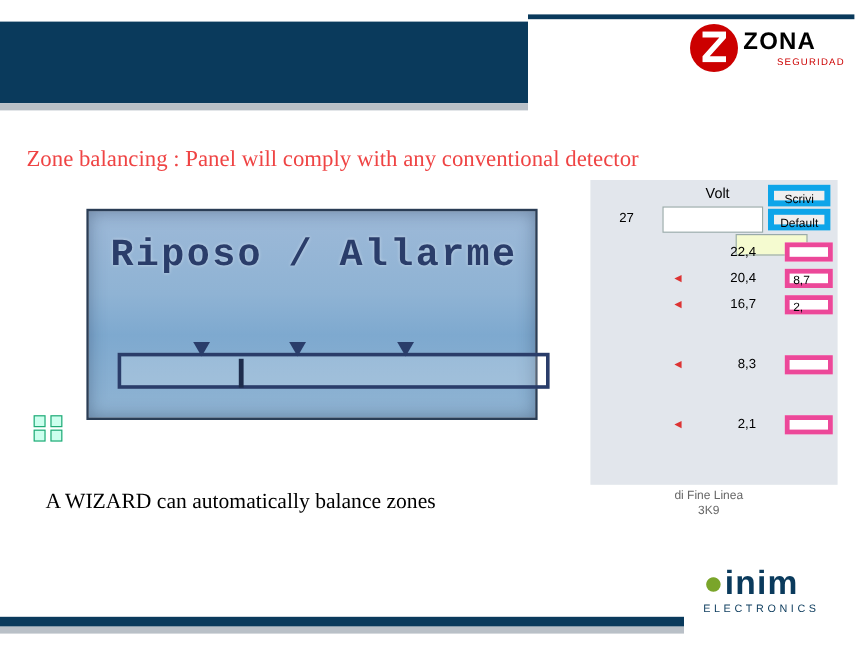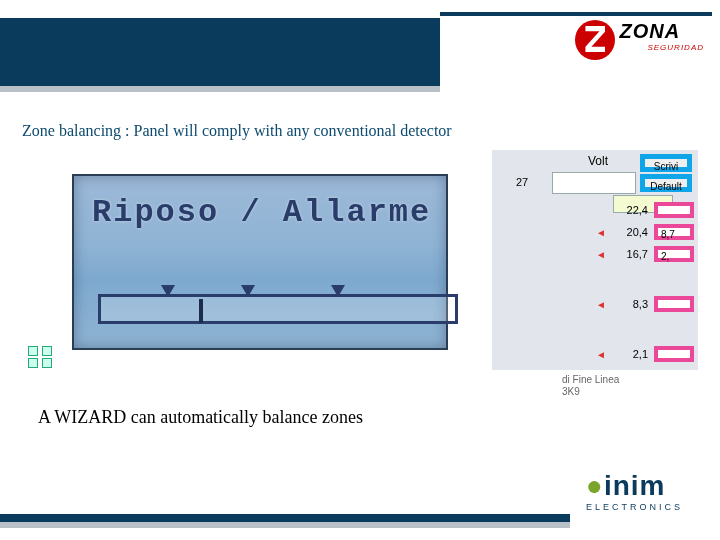--- a/index.html
+++ b/index.html
@@ -38,22 +38,22 @@
     top: 12px;
     width: 272px;
     height: 4px;
     background: #0a3a5c;
   }
   .logo-zona {
     position: absolute;
     right: 16px;
     top: 20px;
     display: flex;
+    align-items: center;
     gap: 4px;
-    font-style: italic;
   }
   .logo-zona-mark {
     width: 40px; height: 40px;
     background: #c00;
     border-radius: 50%;
     position: relative;
   }
   .logo-zona-mark::before {
     content:"";
     position:absolute;
@@ -62,36 +62,36 @@
     background:#fff;
     clip-path: polygon(0 0, 100% 0, 100% 20%, 30% 80%, 100% 80%, 100% 100%, 0 100%, 0 80%, 70% 20%, 0 20%);
   }
   .logo-zona-text { font-weight: bold; font-size: 20px; color:#000; letter-spacing:1px;}
   .logo-zona-sub { font-size:8px; color:#c00; text-align:right; letter-spacing:1px;margin-left:28px;}
   .heading {
     position: absolute;
     left: 22px;
     top: 122px;
     font-family: "Times New Roman", serif;
-    font-size: 16px;
-    color: #0c4a6e;
+    font-size: 19px;
+    color: #ef4444;
   }
   .screenshot-area {
     position: absolute;
     left: 22px;
     top: 150px;
     width: 676px;
     height: 236px;
   }
   
   .rpanel {
     position: absolute;
     right: 0; top: 0;
     width: 206px;
-    height: 220px;
+    height: 254px;
     background: #e2e6ec;
     font-size: 11px;
     color: #000;
   }
   .rpanel-title {
     position:absolute;
     left: 96px; top: 4px;
     font-size: 12px;
   }
   .rpanel-27 {
@@ -122,38 +122,38 @@
     font-size:10px;
     text-align:center;
     line-height:16px;
   }
   .rpanel-btn.scrivi { top: 4px; }
   .rpanel-btn.default { top: 24px; }
   .rpanel-row {
     position:absolute;
     display:flex;
     align-items:center;
-    gap:6px;
+    gap:24px;
     right:4px;
   }
   .rpanel-row .tick { color:#d33; font-size:10px; margin-right:2px;}
   .rpanel-row .val { font-size:11px; color:#000; width:34px; text-align:right;}
   .rpanel-row .box {
     width:40px; height:16px; background:#fff; border:4px solid #ec4899;
     font-size:10px; text-align:left; padding-left:3px; line-height:14px;
   }
   .row1 { top: 52px; }
   .row2 { top: 74px; }
   .row3 { top: 96px; }
   .row4 { top: 146px; }
   .row5 { top: 196px; }
   .rpanel-caption {
     position:absolute;
     bottom:-28px; left:70px;
-    font-size:10px; color:#666; 
+    font-size:10px; color:#666; text-align:center;
     line-height:12px;
   }
 
   
   .lcd {
     position:absolute;
     left: 50px; top: 24px;
     width: 376px; height: 176px;
     background: linear-gradient(180deg,#9db9d8 0%, #8fb3d4 40%, #7ea9cf 60%, #90b4d3 100%);
     border: 2px solid #2a3d55;

